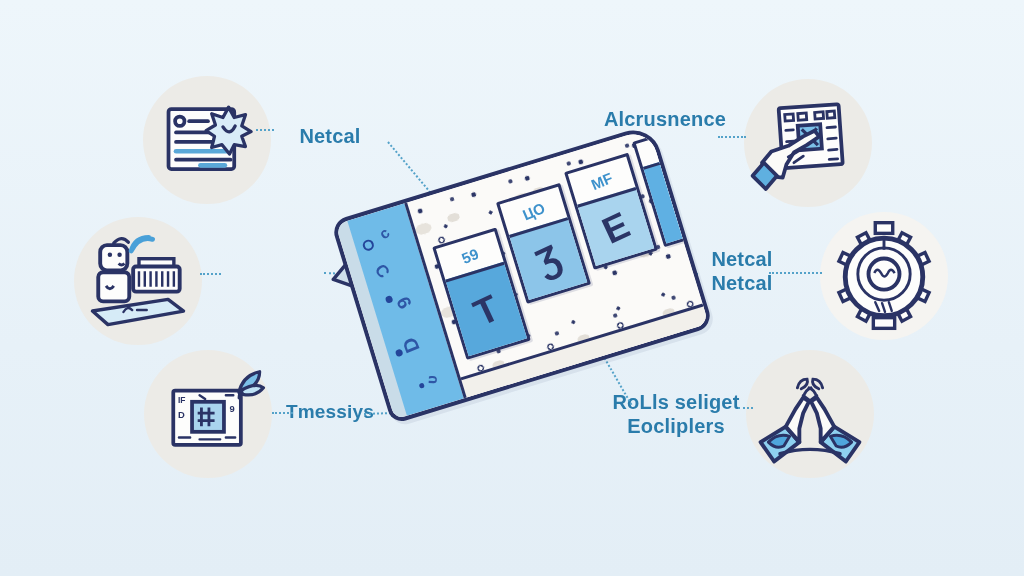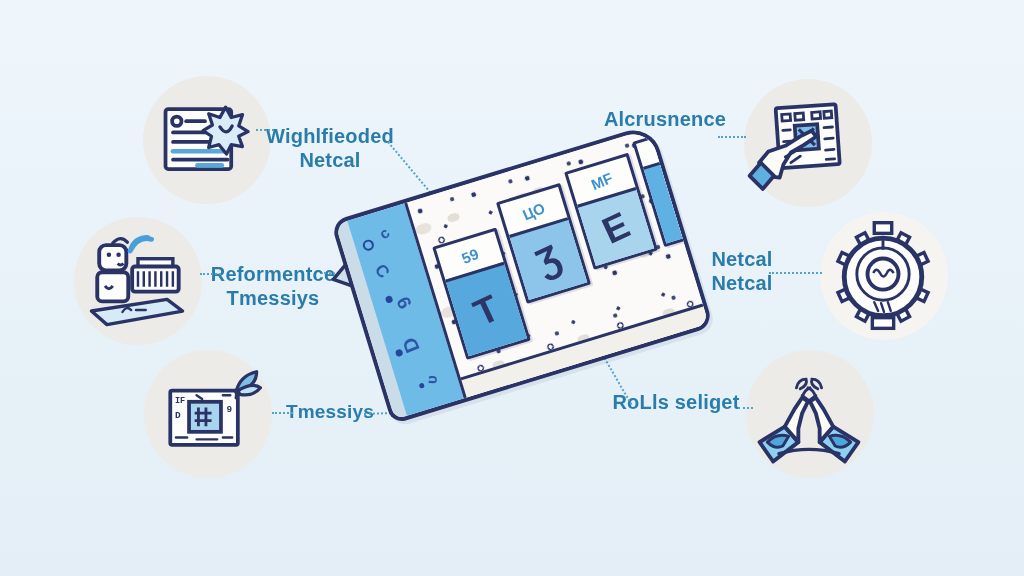--- a/index.html
+++ b/index.html
@@ -3,21 +3,21 @@
 <meta charset="utf-8">
 <style>
   html,body{margin:0;padding:0;}
   .stage{
     position:relative;width:1024px;height:576px;overflow:hidden;
     background:linear-gradient(180deg,#eef6fb 0%,#e7f1f8 60%,#e3eef6 100%);
     font-family:"Liberation Sans",sans-serif;
   }
   
   .icon-circle{position:absolute;width:128px;height:128px;border-radius:50%;
-    background:#ecebe7;display:flex;align-items:center;font-family:Liberation Mono, monospace;}
+    background:#ecebe7;display:flex;align-items:center;justify-content:center;}
   .icon-circle.lighter{background:#f5f4f1;}
   #ic1{left:143px;top:76px;} #ic2{left:744px;top:79px;}
   #ic3{left:74px;top:217px;} #ic4{left:820px;top:212px;}
   #ic5{left:144px;top:350px;} #ic6{left:746px;top:350px;}
   .icon-circle svg{display:block;}
   
   .callout-label{position:absolute;text-align:center;color:#2a7cab;font-weight:700;
     font-size:20px;line-height:1.22;letter-spacing:.2px;}
   .callout-label span{display:block;}
   #lb1{left:252px;top:124px;width:156px;}
@@ -204,39 +204,35 @@
         <polygon points="40,78 50,60 58,48 64,52 58,64 54,80 54,94" fill="#fbfbf8" stroke="#2a3365" stroke-width="4" stroke-linejoin="round"></polygon>
         <path d="M58,48 q2,-8 8,-10 M64,52 l8,-6" stroke="#2a3365" stroke-width="3" fill="none" stroke-linecap="round"></path>
         <path d="M52,38 q2,-9 10,-9 q2,6 -6,10" stroke="#2a3365" stroke-width="3" fill="none" stroke-linecap="round"></path>
       </g>
       <use href="#hand-l" transform="translate(130,0) scale(-1,1)"></use>
       <path d="M34,106 Q65,97 96,106" stroke="#2a3365" stroke-width="3.5" fill="none" stroke-linecap="round"></path>
     </svg>
   </div>
 
   <div class="callout-label" id="lb1">
-    <span>Wighlfieoded</span>
     <span>Netcal</span>
   </div>
   <div class="callout-label" id="lb2">
     <span>Alcrusnence</span>
-  </div>
-  <div class="callout-label" id="lb3">
-    <span>Reformentce</span>
-    <span>Tmessiys</span>
   </div>
   <div class="callout-label" id="lb4">
     <span>Netcal</span>
     <span>Netcal</span>
   </div>
   <div class="callout-label" id="lb5">
     <span>Tmessiys</span>
   </div>
   <div class="callout-label" id="lb6">
     <span>RoLls seliget</span>
+    <span>Eocliplers</span>
   </div>
 
   <div class="conn" id="c1"></div>
   <div class="conn" id="c2"></div>
   <div class="conn" id="c3"></div>
   <div class="conn" id="c4"></div>
   <div class="conn" id="c5"></div>
   <div class="conn" id="c6"></div>
   <div class="conn" id="c7"></div>
   <div class="conn" id="c8"></div>

